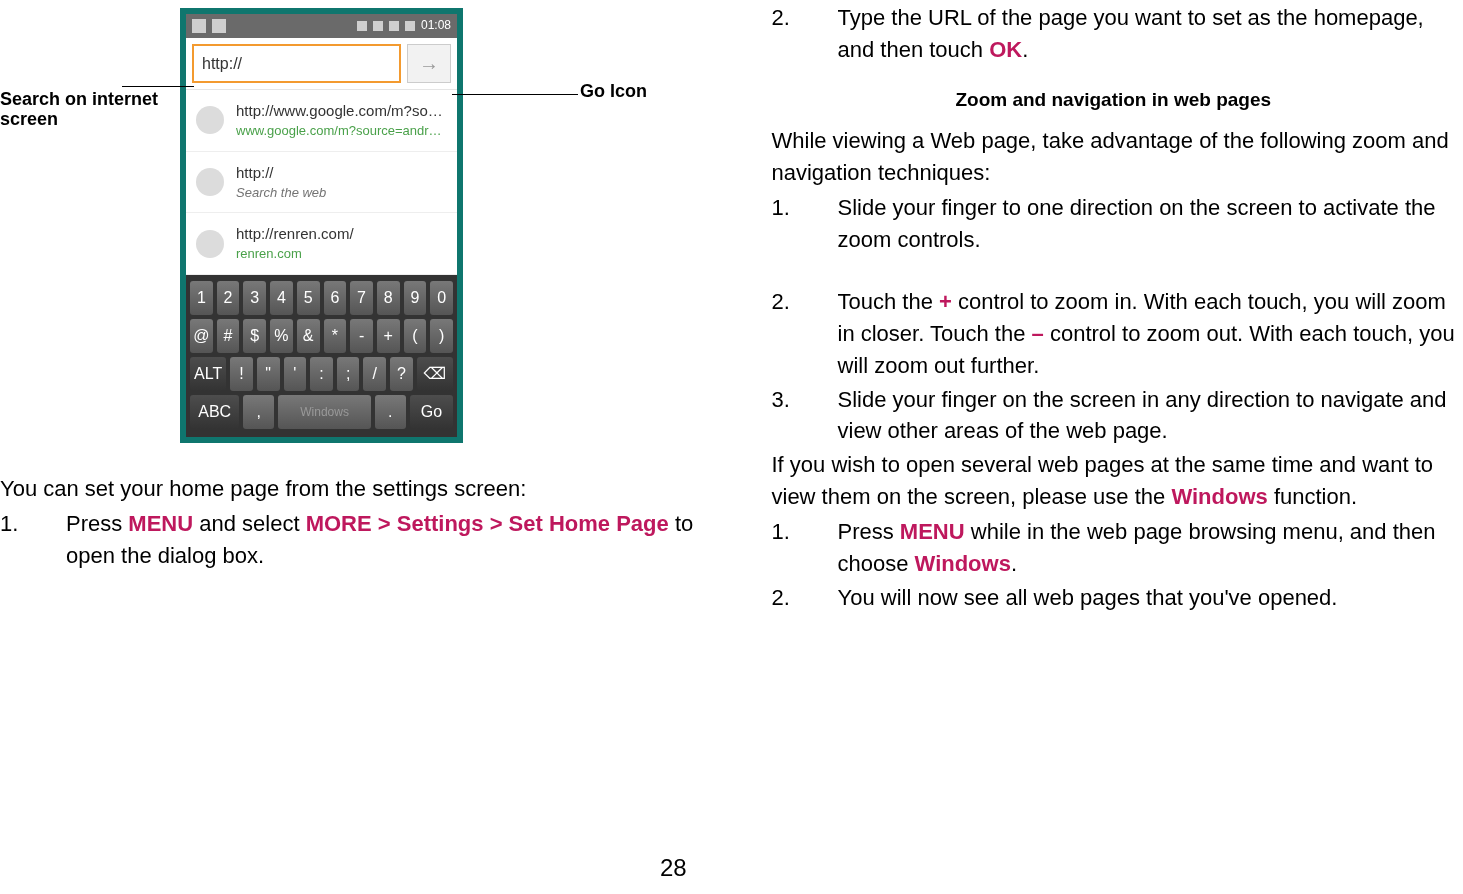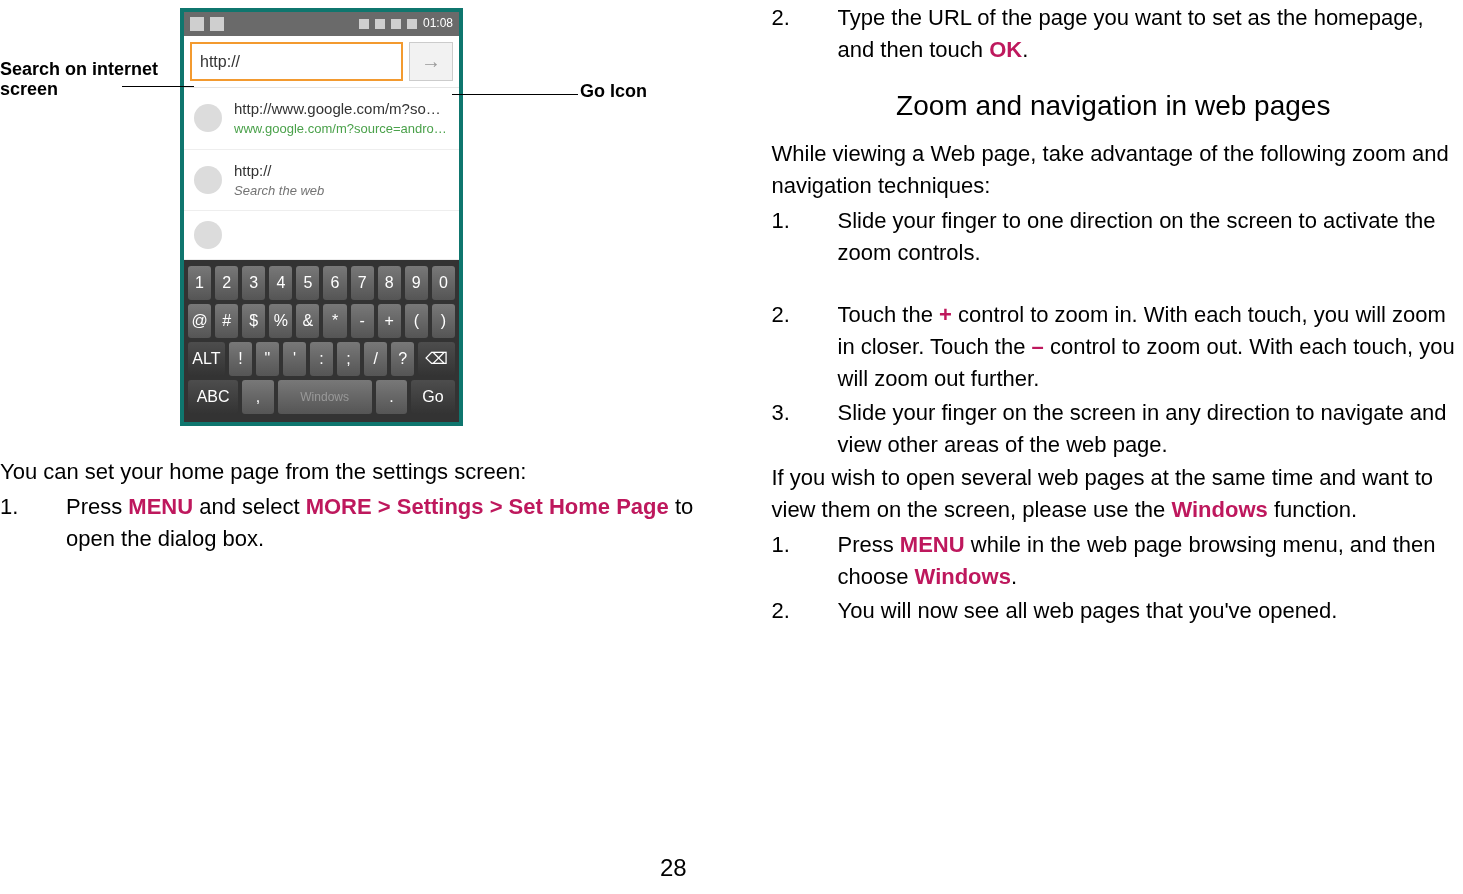--- a/index.html
+++ b/index.html
@@ -30,26 +30,26 @@
     margin: 8px 0 30px 0;
     padding-left: 180px;
   }
   .callout {
     position: absolute;
     font-weight: bold;
     font-size: 18px;
     line-height: 1.1;
     color: #000;
   }
-  .callout-left { left: 0; top: 52px; width: 160px; }
+  .callout-left { left: 0; top: 82px; width: 160px; }
   .callout-right { left: 580px; top: 74px; width: 120px; }
 
   .phone {
     width: 283px;
-    border: 4px solid #0f766e;
+    border: 6px solid #0f766e;
     background: #fff;
     font-size: 14px;
   }
   .statusbar {
     background: #6a6a6a;
     height: 24px;
     display: flex;
     align-items: center;
     justify-content: space-between;
     padding: 0 6px;
@@ -122,22 +122,22 @@
     height: 34px;
     line-height: 34px;
   }
   .key.dark { background-image: linear-gradient(#4d4d4d,#333); }
   .key.wide { flex: 1.6; }
   .key.space { flex: 3; color: #999; font-size: 12px; }
   .key.go { flex: 1.4; }
 
   
   h3.doc-h {
-    font-weight: normal;
-    font-size: 28px;
+    font-weight: bold;
+    font-size: 19px;
     text-align: center;
     margin: 20px 0 12px;
   }
   .body-p { margin: 0 0 3px 0; }
   ol.doc-list {
     list-style: none;
     margin: 0;
     padding: 0;
   }
   ol.doc-list > li {
@@ -214,20 +214,24 @@
         </div>
         <div class="sugg">
           <div class="sicon"></div>
           <div class="stext">
             <div class="line1">http://</div>
             <div class="line2 gray">Search the web</div>
           </div>
         </div>
         <div class="sugg">
           <div class="sicon"></div>
+          <div class="stext">
+            <div class="line1">http://renren.com/</div>
+            <div class="line2">renren.com</div>
+          </div>
         </div>
 
         <div class="keyboard">
           <div class="krow">
             <div class="key">1</div>
             <div class="key">2</div>
             <div class="key">3</div>
             <div class="key">4</div>
             <div class="key">5</div>
             <div class="key">6</div>

